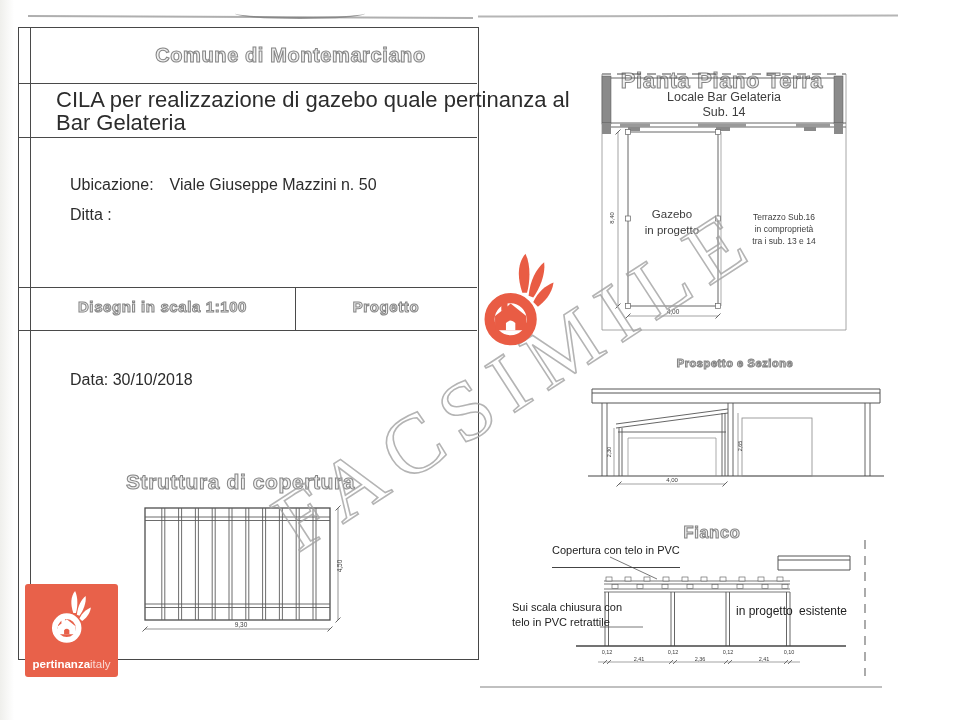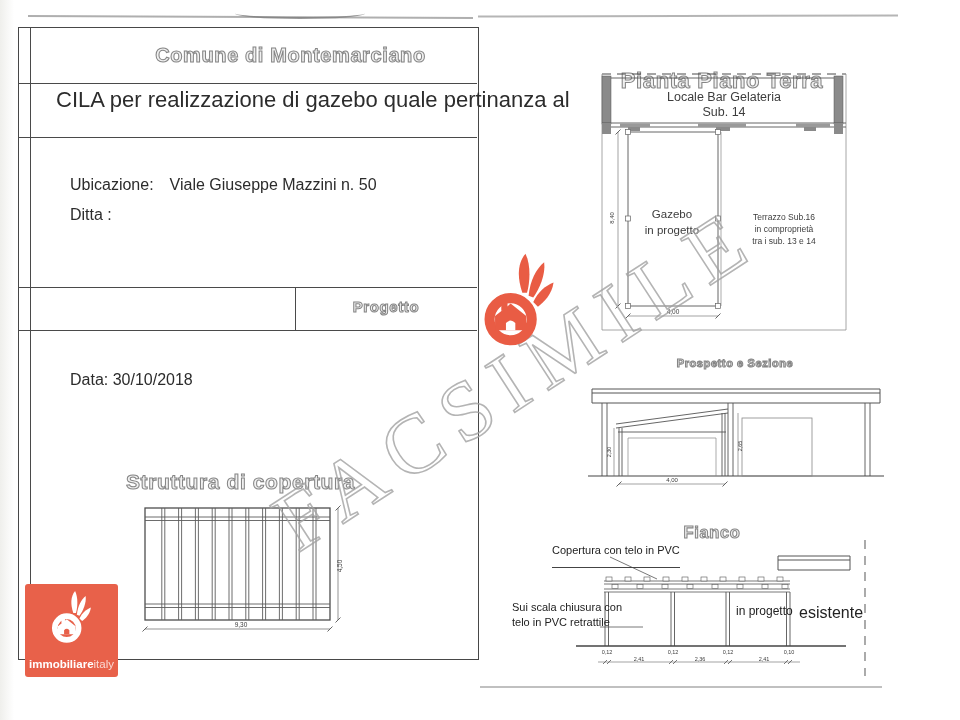--- a/index.html
+++ b/index.html
@@ -54,27 +54,29 @@
   <div class="line hl" style="left:18px;top:83px;width:459px;"></div>
   <div class="line hl" style="left:18px;top:137px;width:459px;"></div>
   <div class="line hl" style="left:18px;top:287px;width:459px;"></div>
   <div class="line hl" style="left:18px;top:330px;width:459px;"></div>
   <div class="line vl" style="left:295px;top:287px;height:43px;"></div>
 
   <div class="abs hollow center" style="left:30px;top:44px;width:521px;font-size:20px;">Comune di Montemarciano</div>
 
   <div class="abs doc-text" style="left:56px;top:88px;font-size:22px;line-height:23px;">
     <div>CILA per realizzazione di gazebo quale pertinanza al</div>
+    <div>Bar Gelateria</div>
   </div>
 
   <div class="abs doc-text" style="left:70px;top:176px;font-size:16px;">
     <span>Ubicazione:</span><span style="margin-left:16px;">Viale Giuseppe Mazzini  n. 50</span>
   </div>
   <div class="abs doc-text" style="left:70px;top:206px;font-size:16px;">Ditta :</div>
 
+  <div class="abs hollow center" style="left:30px;top:298px;width:265px;font-size:15px;">Disegni in scala 1:100</div>
   <div class="abs hollow center" style="left:295px;top:298px;width:182px;font-size:15px;">Progetto</div>
 
   <div class="abs doc-text" style="left:70px;top:371px;font-size:16px;">Data: 30/10/2018</div>
 
   <div class="abs hollow center" style="left:118px;top:470px;width:245px;font-size:21px;">Struttura di copertura</div>
 
   <svg class="abs" style="left:138px;top:500px;" width="210" height="140" viewBox="0 0 210 140">
     <rect x="7" y="8" width="185" height="112" fill="none" stroke="#4e4e4e" stroke-width="1.3"></rect>
     <path d="M23.8,8V120M26.8,8V120M40.6,8V120M43.6,8V120M57.4,8V120M60.4,8V120M74.2,8V120M77.2,8V120M91,8V120M94,8V120M107.8,8V120M110.8,8V120M124.6,8V120M127.6,8V120M141.4,8V120M144.4,8V120M158.2,8V120M161.2,8V120M175,8V120M178,8V120" stroke="#5c5c5c" stroke-width="0.9" fill="none"></path>
     <path d="M7,17H192M7,20.5H192M7,104H192M7,107.5H192" stroke="#5c5c5c" stroke-width="0.9" fill="none"></path>
@@ -189,28 +191,28 @@
       <text x="196" y="122.5">2,41</text>
     </g>
   </svg>
 
   <div class="abs note" style="left:552px;top:544px;border-bottom:1px solid #444;padding-bottom:11px;">Copertura con telo in PVC</div>
   <div class="abs note" style="left:512px;top:600px;line-height:15px;">
     <div>Sui scala chiusura con</div>
     <div>telo in PVC retrattile</div>
   </div>
   <div class="abs" style="left:736px;top:604px;font-size:12px;color:#222;">in progetto</div>
-  <div class="abs" style="left:799px;top:604px;font-size:16px;color:#222;">esistente</div>
+  <div class="abs" style="left:799px;top:604px;font-size:12px;color:#222;">esistente</div>
 
   <div class="watermark">FACSIMILE</div>
 
   <svg class="abs coral-icon" style="left:481px;top:252px;z-index:6;" width="78" height="97" viewBox="0 0 100 124">
     <use href="#okhand"></use>
   </svg>
 
   <div class="brand-box">
     <svg class="abs white-icon" style="left:25px;top:6px;" width="44" height="55" viewBox="0 0 100 124">
       <use href="#okhand"></use>
     </svg>
-    <div class="brand-word"><span class="bold">immobiliare</span><span class="light">italy</span></div>
+    <div class="brand-word"><span class="bold">pertinanza</span><span class="light">italy</span></div>
   </div>
 
 </div>
 
 </body></html>

